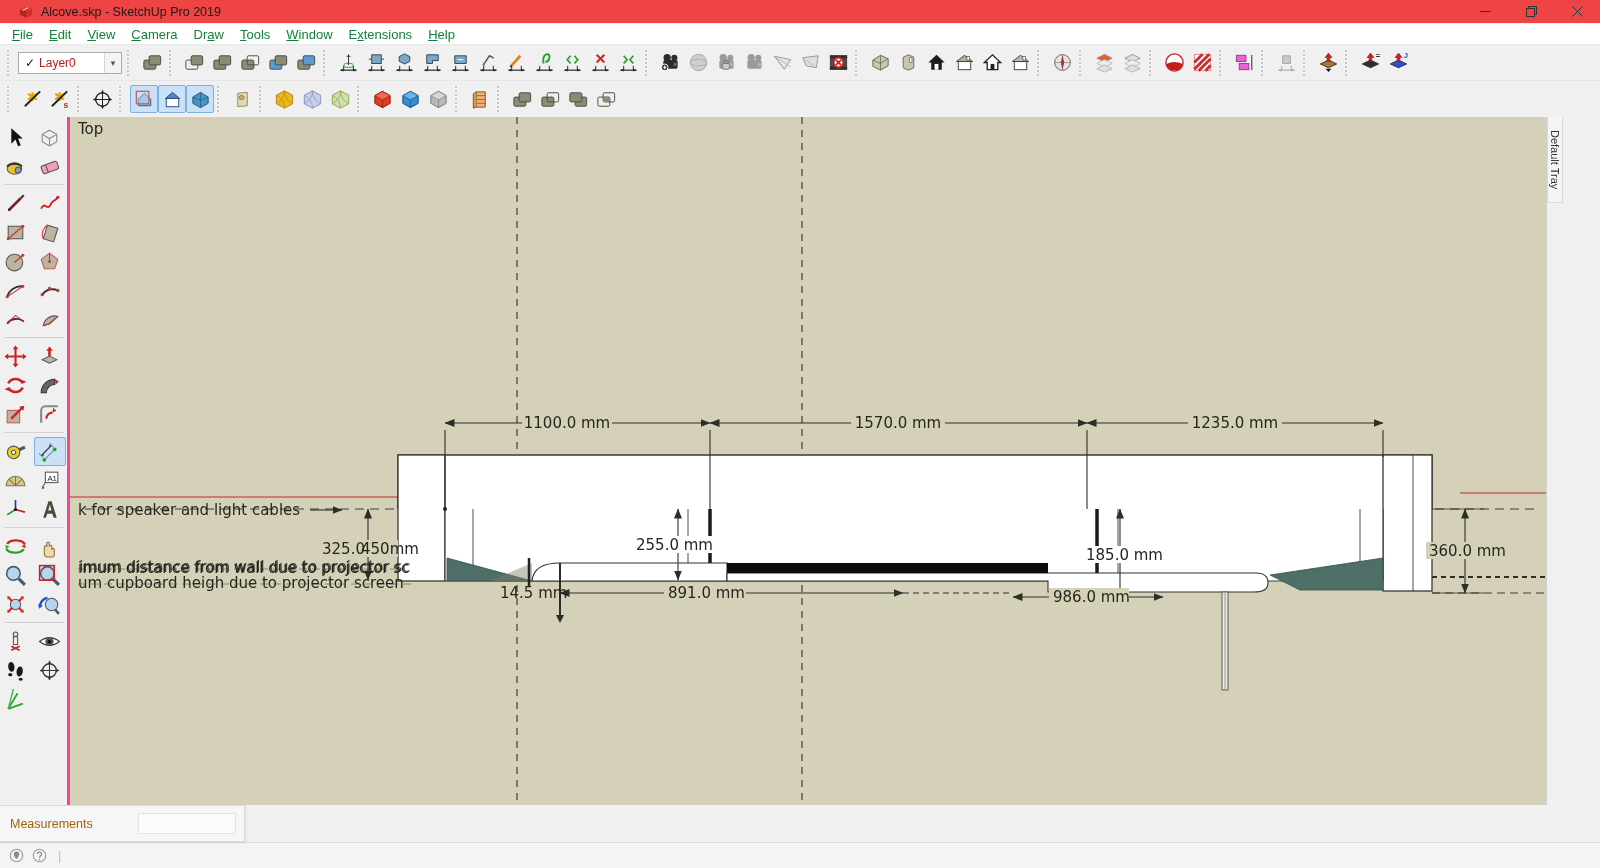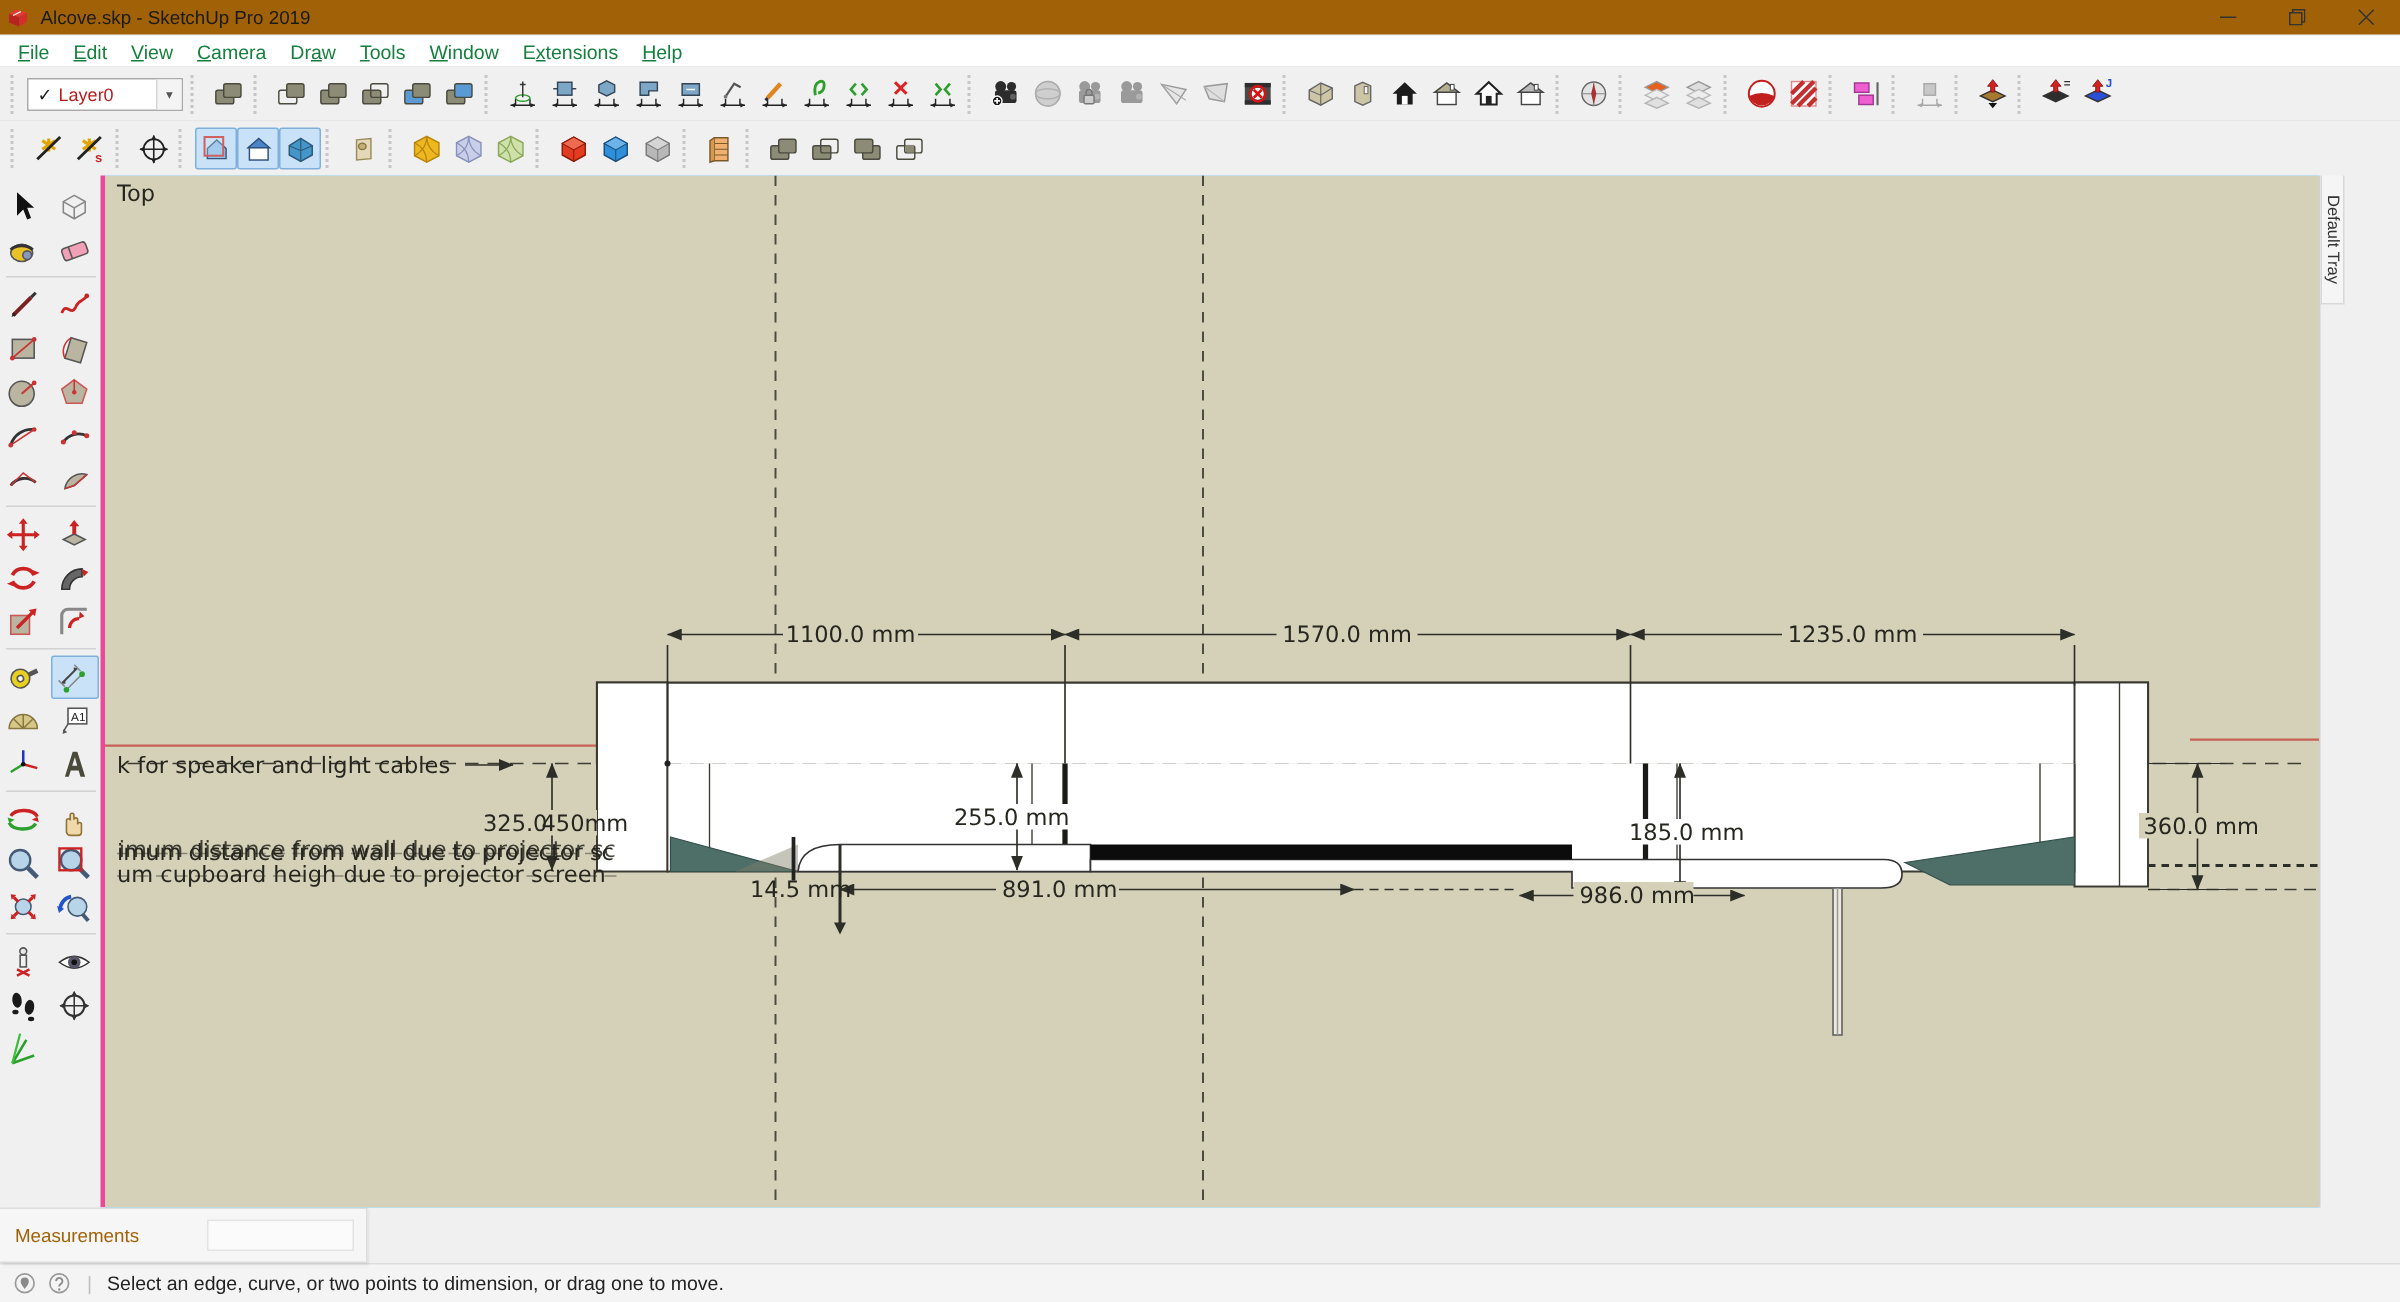--- a/index.html
+++ b/index.html
@@ -1,17 +1,17 @@
 <!DOCTYPE html>
 <html><head>
 <meta charset="utf-8">
 <style>
   *{box-sizing:border-box;margin:0;padding:0}
   body{width:1600px;height:868px;overflow:hidden;font-family:"Liberation Sans",sans-serif;background:#f0f0f0;color:#222;font-size:13px}
-  .titlebar{height:24px;background:#a16207;display:flex;align-items:center;padding-left:4px;gap:7px;border-bottom:1px solid #f2f2f2}
+  .titlebar{height:24px;background:#ef4444;display:flex;align-items:center;padding-left:18px;gap:7px;border-bottom:1px solid #f2f2f2}
   .title-text{font-size:12.5px;color:#1a1a1a}
   .win-controls{margin-left:auto;display:flex;height:100%}
   .win-btn{width:46px;height:100%;display:flex;align-items:center;justify-content:center;color:#333}
   .menubar{height:21px;background:#fff;display:flex;align-items:center;padding-left:4px;border-bottom:1px solid #e9e9e9}
   .menu-item{padding:1px 8px;font-size:13px;color:#15803d;cursor:default}
   .menu-item u{text-decoration:underline}
   .tb{height:36px;background:#f0f0f0;display:flex;align-items:center;padding-left:4px}
   .tb1{border-bottom:1px solid #e6e6e6}
   .grip{width:6px;height:26px;border-left:2px dotted #c6c6c6;margin:0 5px 0 3px}
   .tbtn{width:28px;height:28px;display:flex;align-items:center;justify-content:center;border:1px solid transparent;border-radius:2px}
@@ -927,14 +927,13 @@
           <circle cx="12" cy="12" r="8.8" fill="none" stroke="#9a9a9a" stroke-width="1.6"></circle>
           <path d="M12 6.5 a3.8 3.8 0 0 1 3.8 3.8 c0 2.8 -3.8 7 -3.8 7 s-3.8 -4.2 -3.8 -7 a3.8 3.8 0 0 1 3.8 -3.8 z" fill="#8a8a8a"></path>
         </svg></span>
       <span class="sicon"><svg width="17" height="17" viewBox="0 0 24 24">
           <circle cx="12" cy="12" r="8.8" fill="none" stroke="#9a9a9a" stroke-width="1.6"></circle>
           <path d="M9 10 a3 3 0 1 1 4.5 2.6 q-1.5 0.8 -1.5 2.4" fill="none" stroke="#8a8a8a" stroke-width="1.8"></path>
           <circle cx="12" cy="17.8" r="1.1" fill="#8a8a8a"></circle>
         </svg></span>
     </span>
   <span class="sep">|</span>
-  <span class="status-msg">Select an edge, curve, or two points to dimension, or drag one to move.</span>
 </div>
 
 </body></html>

